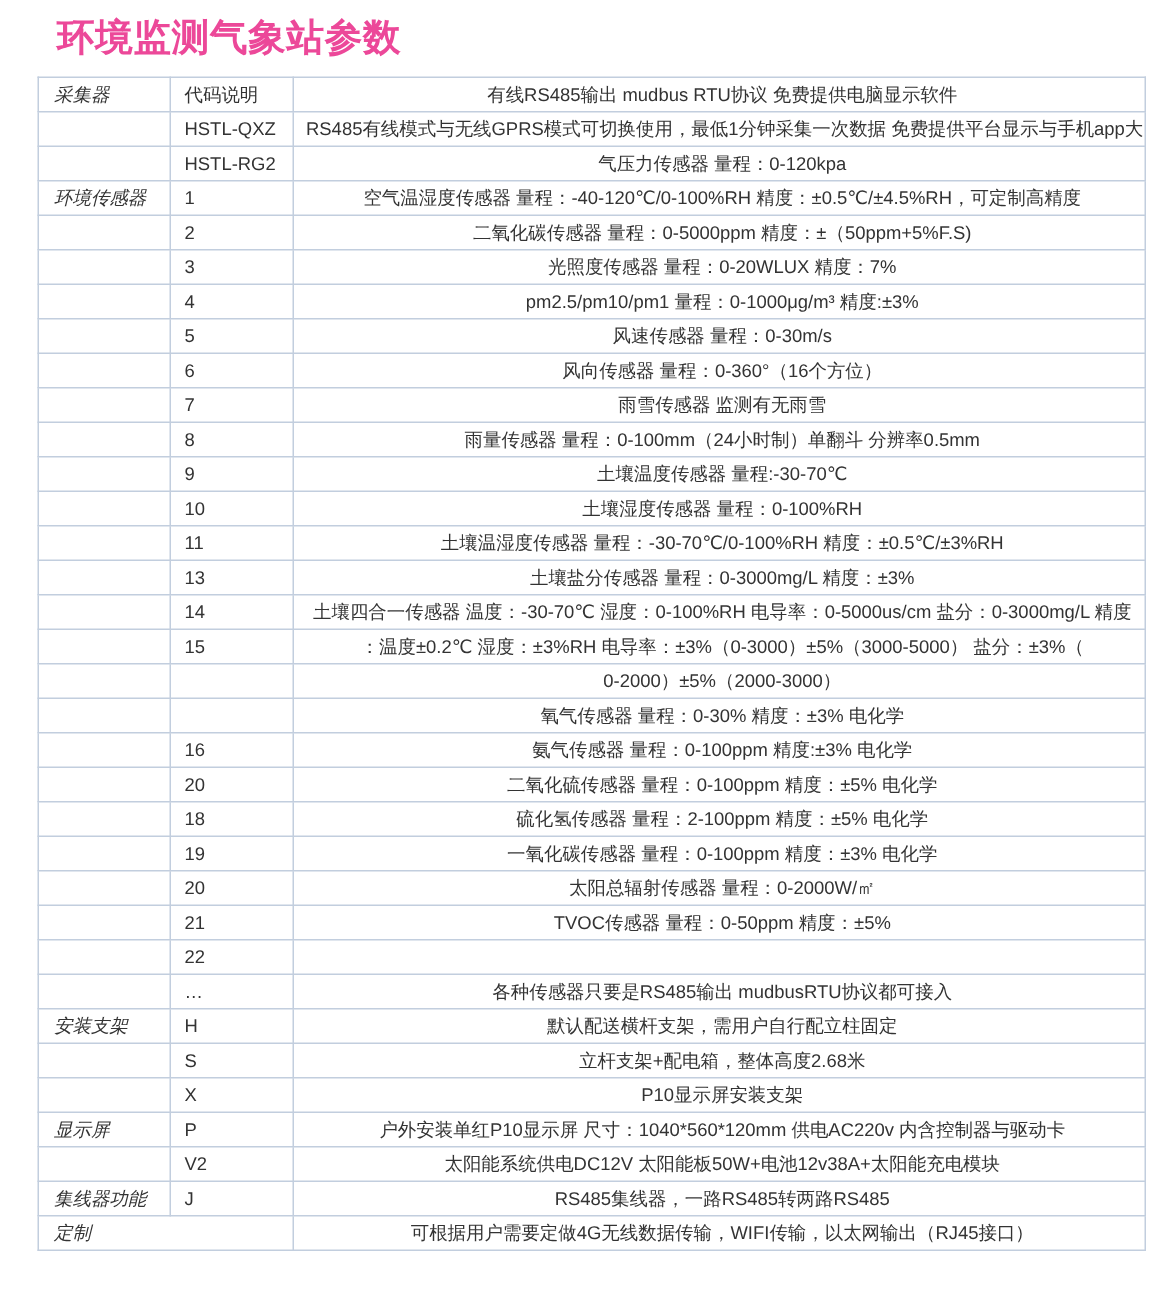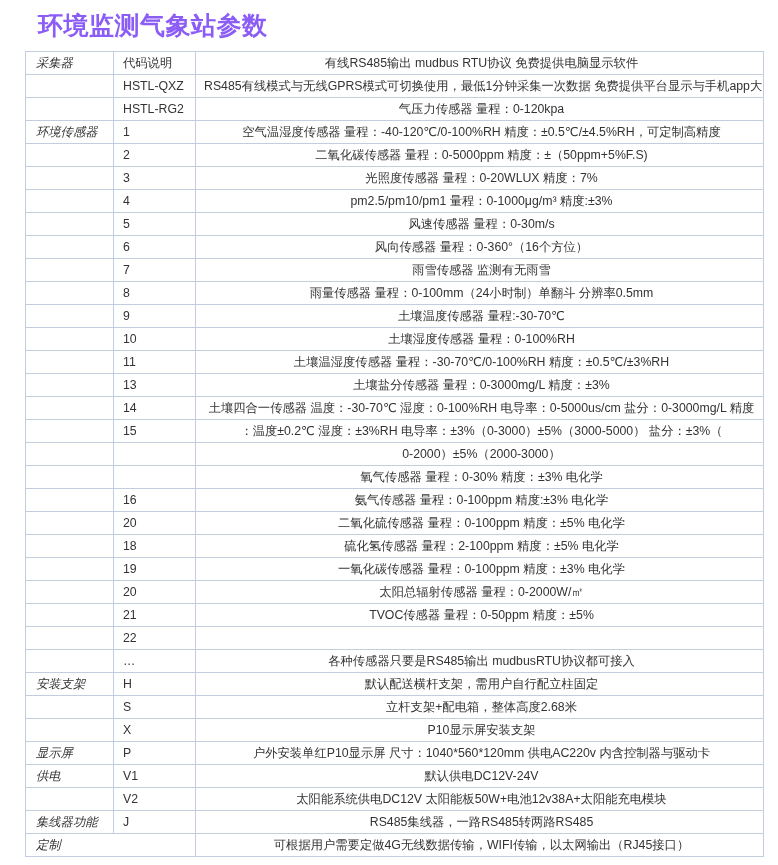--- a/index.html
+++ b/index.html
@@ -14,21 +14,21 @@
     font-family: "Liberation Sans", "DejaVu Sans", sans-serif;
     color: #2b2b2b;
     overflow: hidden;
   }
   #page-title {
     margin: 0;
     padding: 8px 0 0 38px;
     font-size: 25px;
     line-height: 34px;
     font-weight: bold;
-    color: #8b5cf6;
+    color: #ec4899;
     letter-spacing: 0.5px;
   }
   #spec-table-wrap {
     padding: 9px 15px 0 25px;
   }
   table.spec {
     width: 738px;
     border-collapse: collapse;
     table-layout: fixed;
     font-size: 12.3px;
@@ -220,25 +220,20 @@
           <td class="cat"></td>
           <td class="code">X</td>
           <td class="desc">P10显示屏安装支架</td>
         </tr>
         <tr>
           <td class="cat">显示屏</td>
           <td class="code">P</td>
           <td class="desc">户外安装单红P10显示屏 尺寸：1040*560*120mm 供电AC220v 内含控制器与驱动卡</td>
         </tr>
         <tr>
-          <td class="cat">供电</td>
-          <td class="code">V1</td>
-          <td class="desc">默认供电DC12V-24V</td>
-        </tr>
-        <tr>
           <td class="cat"></td>
           <td class="code">V2</td>
           <td class="desc">太阳能系统供电DC12V 太阳能板50W+电池12v38A+太阳能充电模块</td>
         </tr>
         <tr>
           <td class="cat">集线器功能</td>
           <td class="code">J</td>
           <td class="desc">RS485集线器，一路RS485转两路RS485</td>
         </tr>
         <tr>

